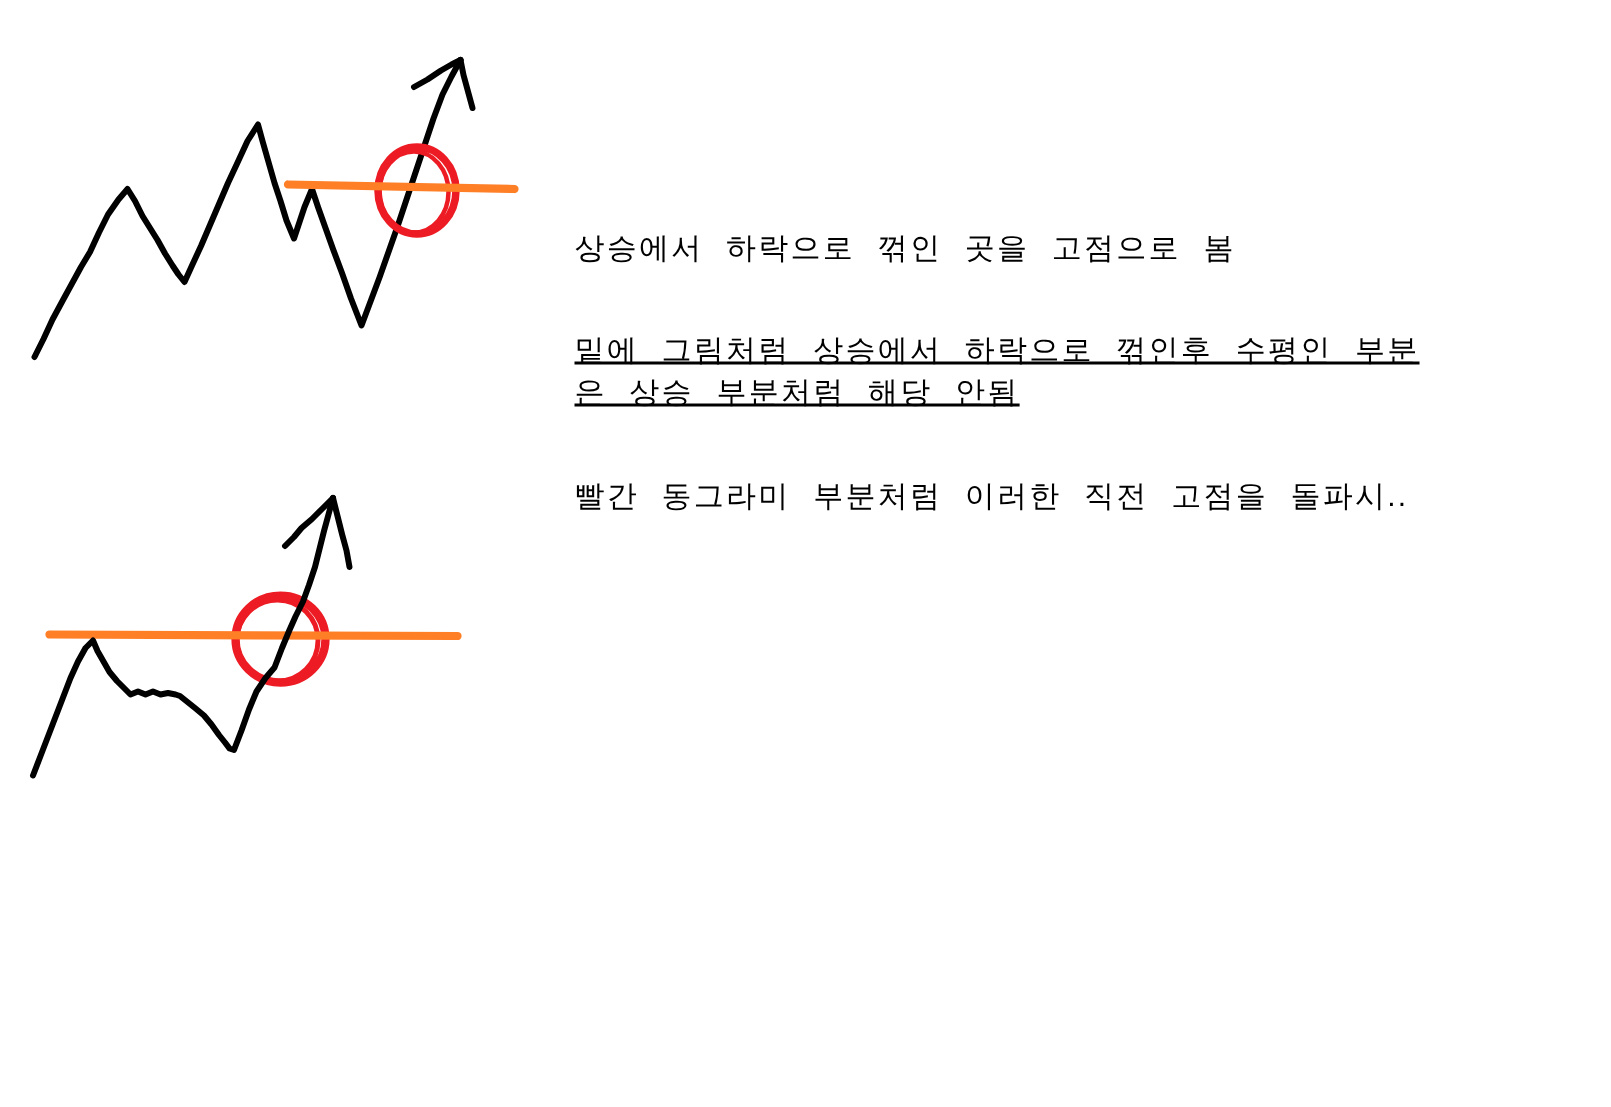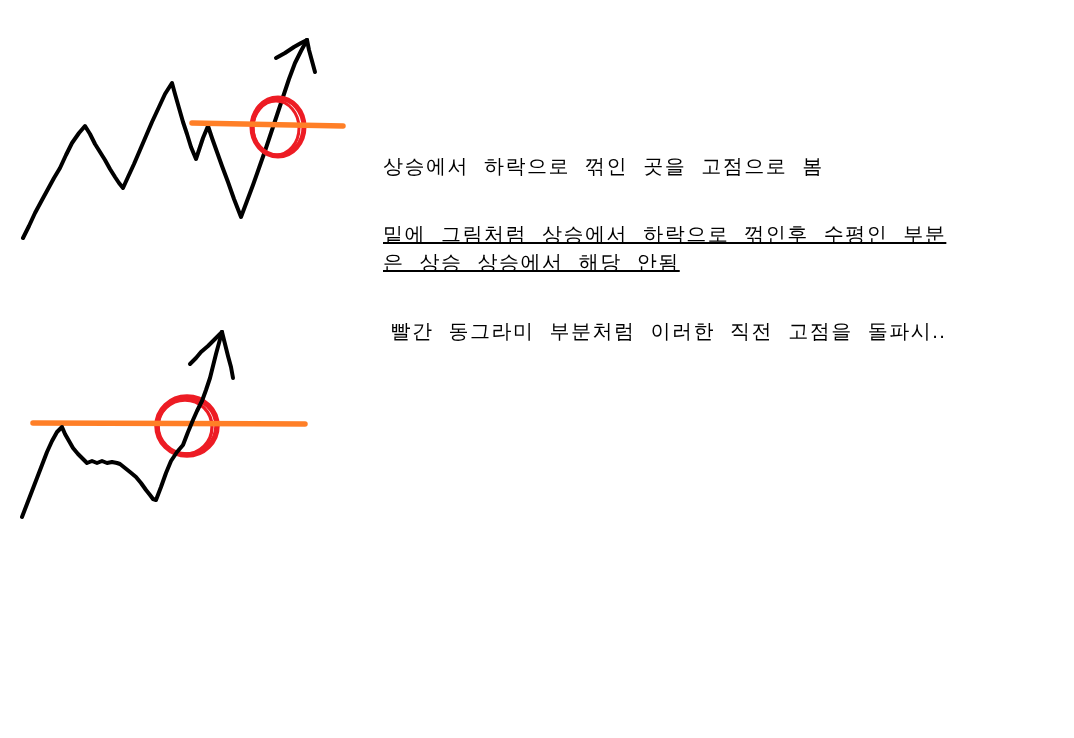--- a/index.html
+++ b/index.html
@@ -27,21 +27,21 @@
     top: 152px;
     color: #000000;
     font-size: 20px;
     line-height: 28px;
     letter-spacing: 1.5px;
     word-spacing: 8px;
     white-space: nowrap;
   }
   .text-block p { margin: 0; }
   .text-block p.para2 { margin-top: 40px; text-decoration: underline; }
-  .text-block p.para3 { margin-top: 41px; text-align: right; }
+  .text-block p.para3 { margin-top: 41px; }
 </style>
 </head>
 <body>
 
 <div class="canvas">
 
   <svg class="chart top" width="360" height="250" viewBox="0 0 360 250">
       <polyline points="23,238 29,226 35,213 42,200 48,189 54,178 60,168 66,155 72,143 79,133 85,126 90,134 95,144 100,152 105,160 110,169 115,177 119,183 123,188 128,177 134,164 140,150 146,136 152,122 159,107 165,94 172,83 175,94 179,108 183,122 187,134 191,147 196,159 199,150 203,138 208,126 212,138 217,152 222,166 228,182 234,199 241,217 247,201 253,185 259,168 265,151 271,133 277,115 283,97 289,79 295,63 301,51 307,40" fill="none" stroke="#000000" stroke-width="4" stroke-linecap="round" stroke-linejoin="round"></polyline>
       <polyline points="276,58 285,53 294,47 301,43 307,40" fill="none" stroke="#000000" stroke-width="4" stroke-linecap="round" stroke-linejoin="round"></polyline>
       <polyline points="307,40 309,50 312,61 315,72" fill="none" stroke="#000000" stroke-width="4" stroke-linecap="round" stroke-linejoin="round"></polyline>
@@ -58,20 +58,20 @@
       <polyline points="190,364 196,358 201,352 208,346 215,339 222,332" fill="none" stroke="#000000" stroke-width="4" stroke-linecap="round" stroke-linejoin="round"></polyline>
       <polyline points="222,332 225,344 228,356 231,367 233,378" fill="none" stroke="#000000" stroke-width="4" stroke-linecap="round" stroke-linejoin="round"></polyline>
     </svg>
 
   <div class="text-block">
     <p class="para1">
       <span>상승에서 하락으로 꺾인 곳을 고점으로 봄</span>
     </p>
     <p class="para2">
       <span>밑에 그림처럼 상승에서 하락으로 꺾인후 수평인 부분</span><br>
-      <span>은 상승 상승에서 해당 안됨</span>
+      <span>은 상승 부분처럼 해당 안됨</span>
     </p>
     <p class="para3">
       <span>빨간 동그라미 부분처럼 이러한 직전 고점을 돌파시..</span>
     </p>
   </div>
 
 </div>
 
 </body></html>

